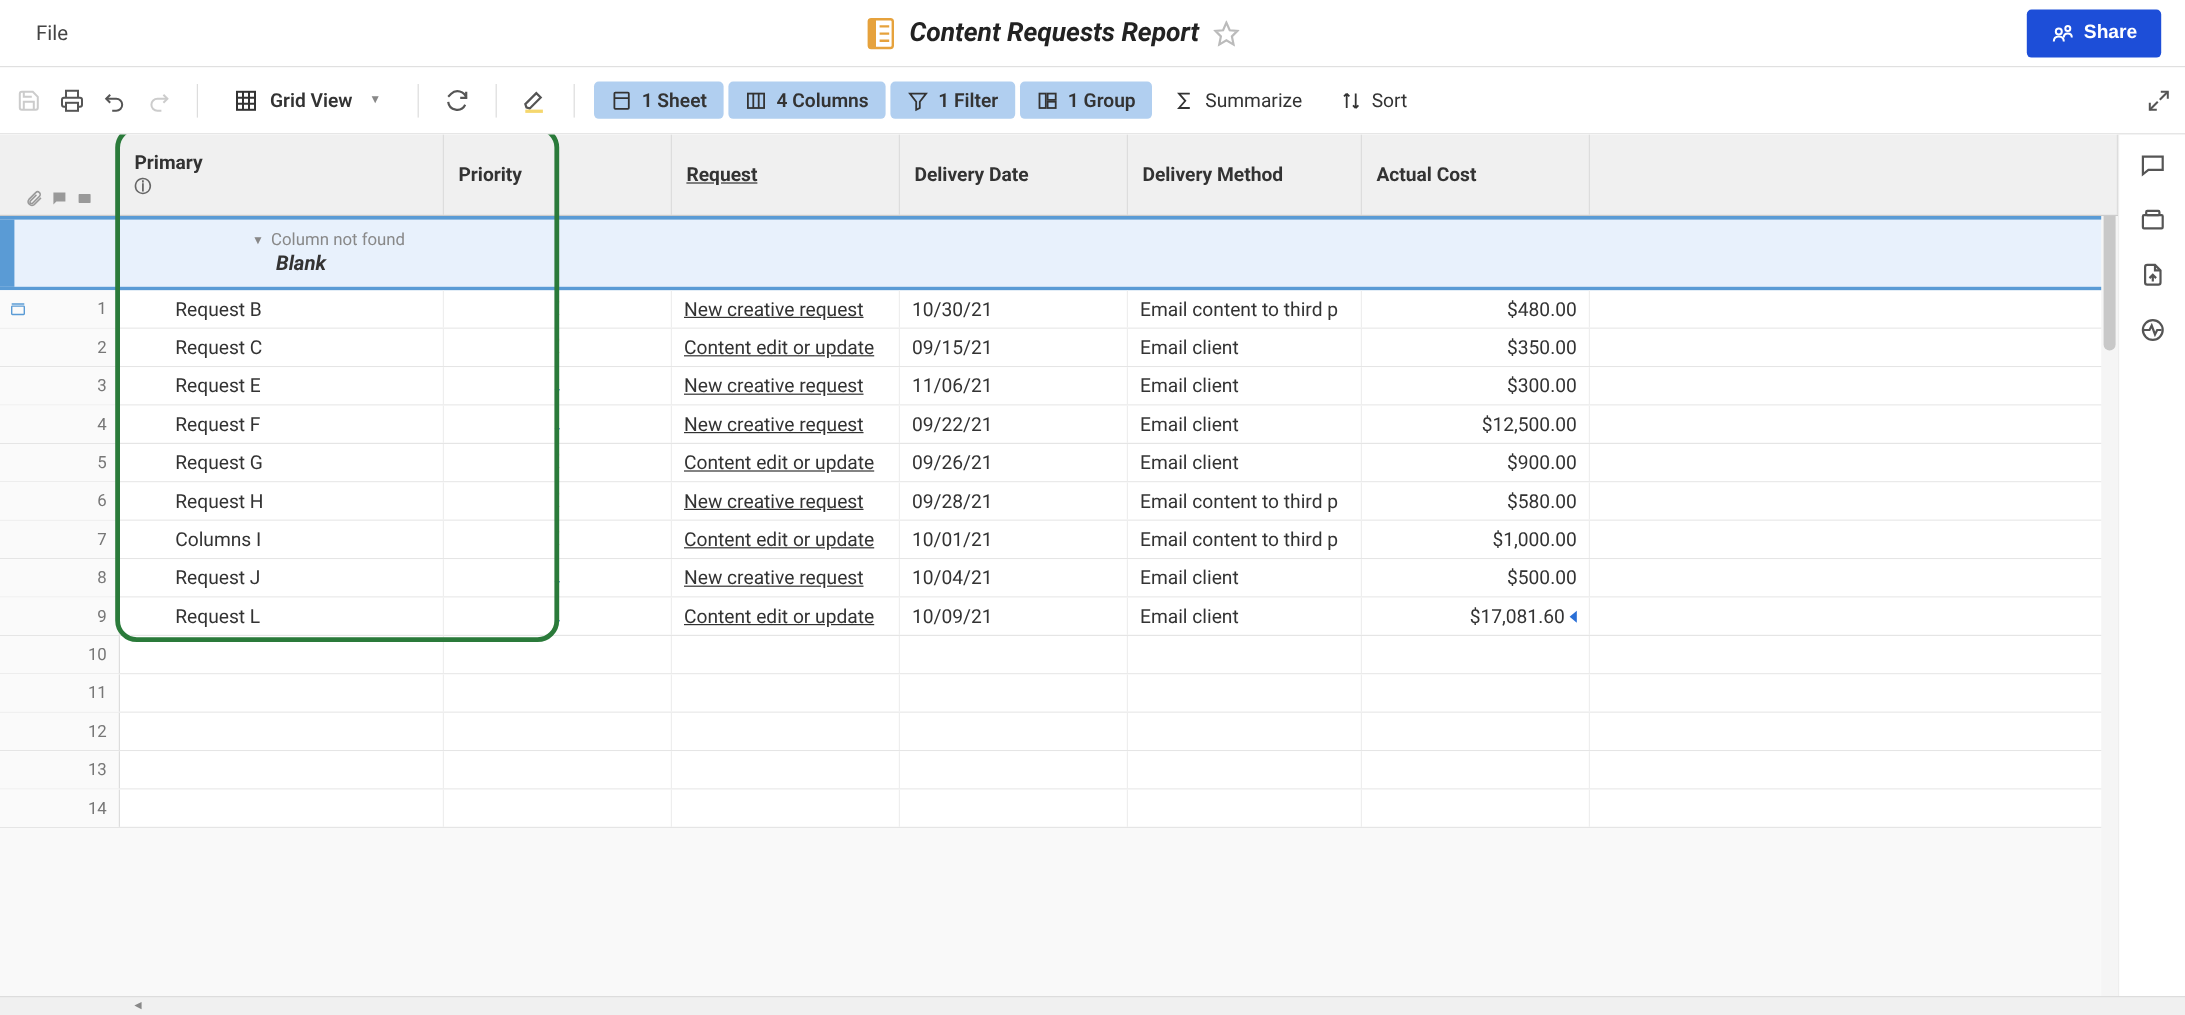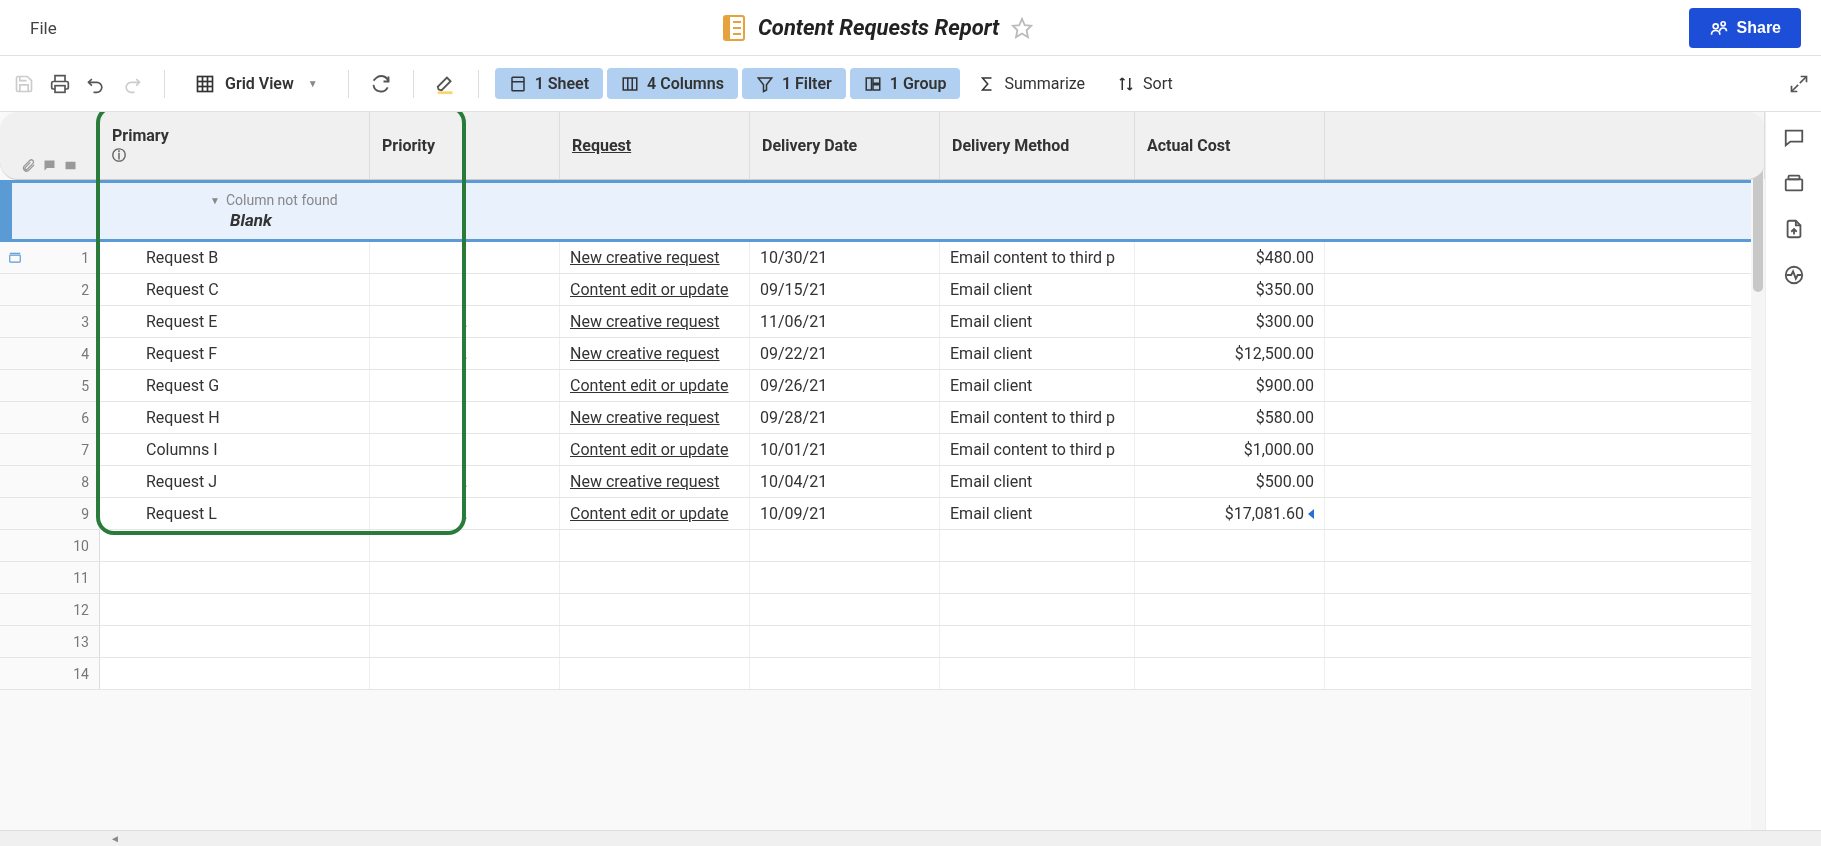--- a/index.html
+++ b/index.html
@@ -29,21 +29,21 @@
 .expand-btn { margin-left: auto; color: #555; cursor: pointer; padding: 4px; }
 
 
 .main { display: flex; height: calc(100vh - 56px - 56px - 16px); }
 .sheet-area { flex: 1; overflow: auto; position: relative; background: #f9f9f9; }
 .right-rail { width: 56px; border-left: 1px solid #eee; display: flex; flex-direction: column; align-items: center; padding-top: 14px; gap: 24px; }
 .right-rail .rail-icon { color: #555; cursor: pointer; }
 
 
 .grid { min-width: 1430px; }
-.col-headers { display: flex; background: #f0f0f0; border-bottom: 1px solid #ccc; position: sticky; top: 0; z-index: 5; border-radius: 18px; }
+.col-headers { display: flex; background: #f0f0f0; border-bottom: 1px solid #ccc; position: sticky; top: 0; z-index: 5; }
 .rownum-col { width: 100px; flex-shrink: 0; background: #f0f0f0; border-right: 1px solid #ddd; display: flex; align-items: center; justify-content: flex-end; padding-right: 10px; }
 .hcell { border-right: 1px solid #ddd; padding: 24px 12px; font-weight: 700; font-size: 16px; color: #333; display: flex; align-items: center; min-height: 44px; }
 .hcell.primary-h { flex-direction: column; align-items: flex-start; justify-content: center; padding: 6px 12px; position: relative; }
 .primary-h .info-icon { color: #666; margin-top: 2px; font-size: 14px; }
 .hcell.attach-h { width: 100px; flex-shrink: 0; display: flex; align-items: flex-end; justify-content: center; gap: 6px; color: #999; padding-bottom: 6px; }
 
 .col-primary { width: 270px; }
 .col-priority { width: 190px; }
 .col-request { width: 190px; text-decoration: underline; }
 .col-delivery-date { width: 190px; }

